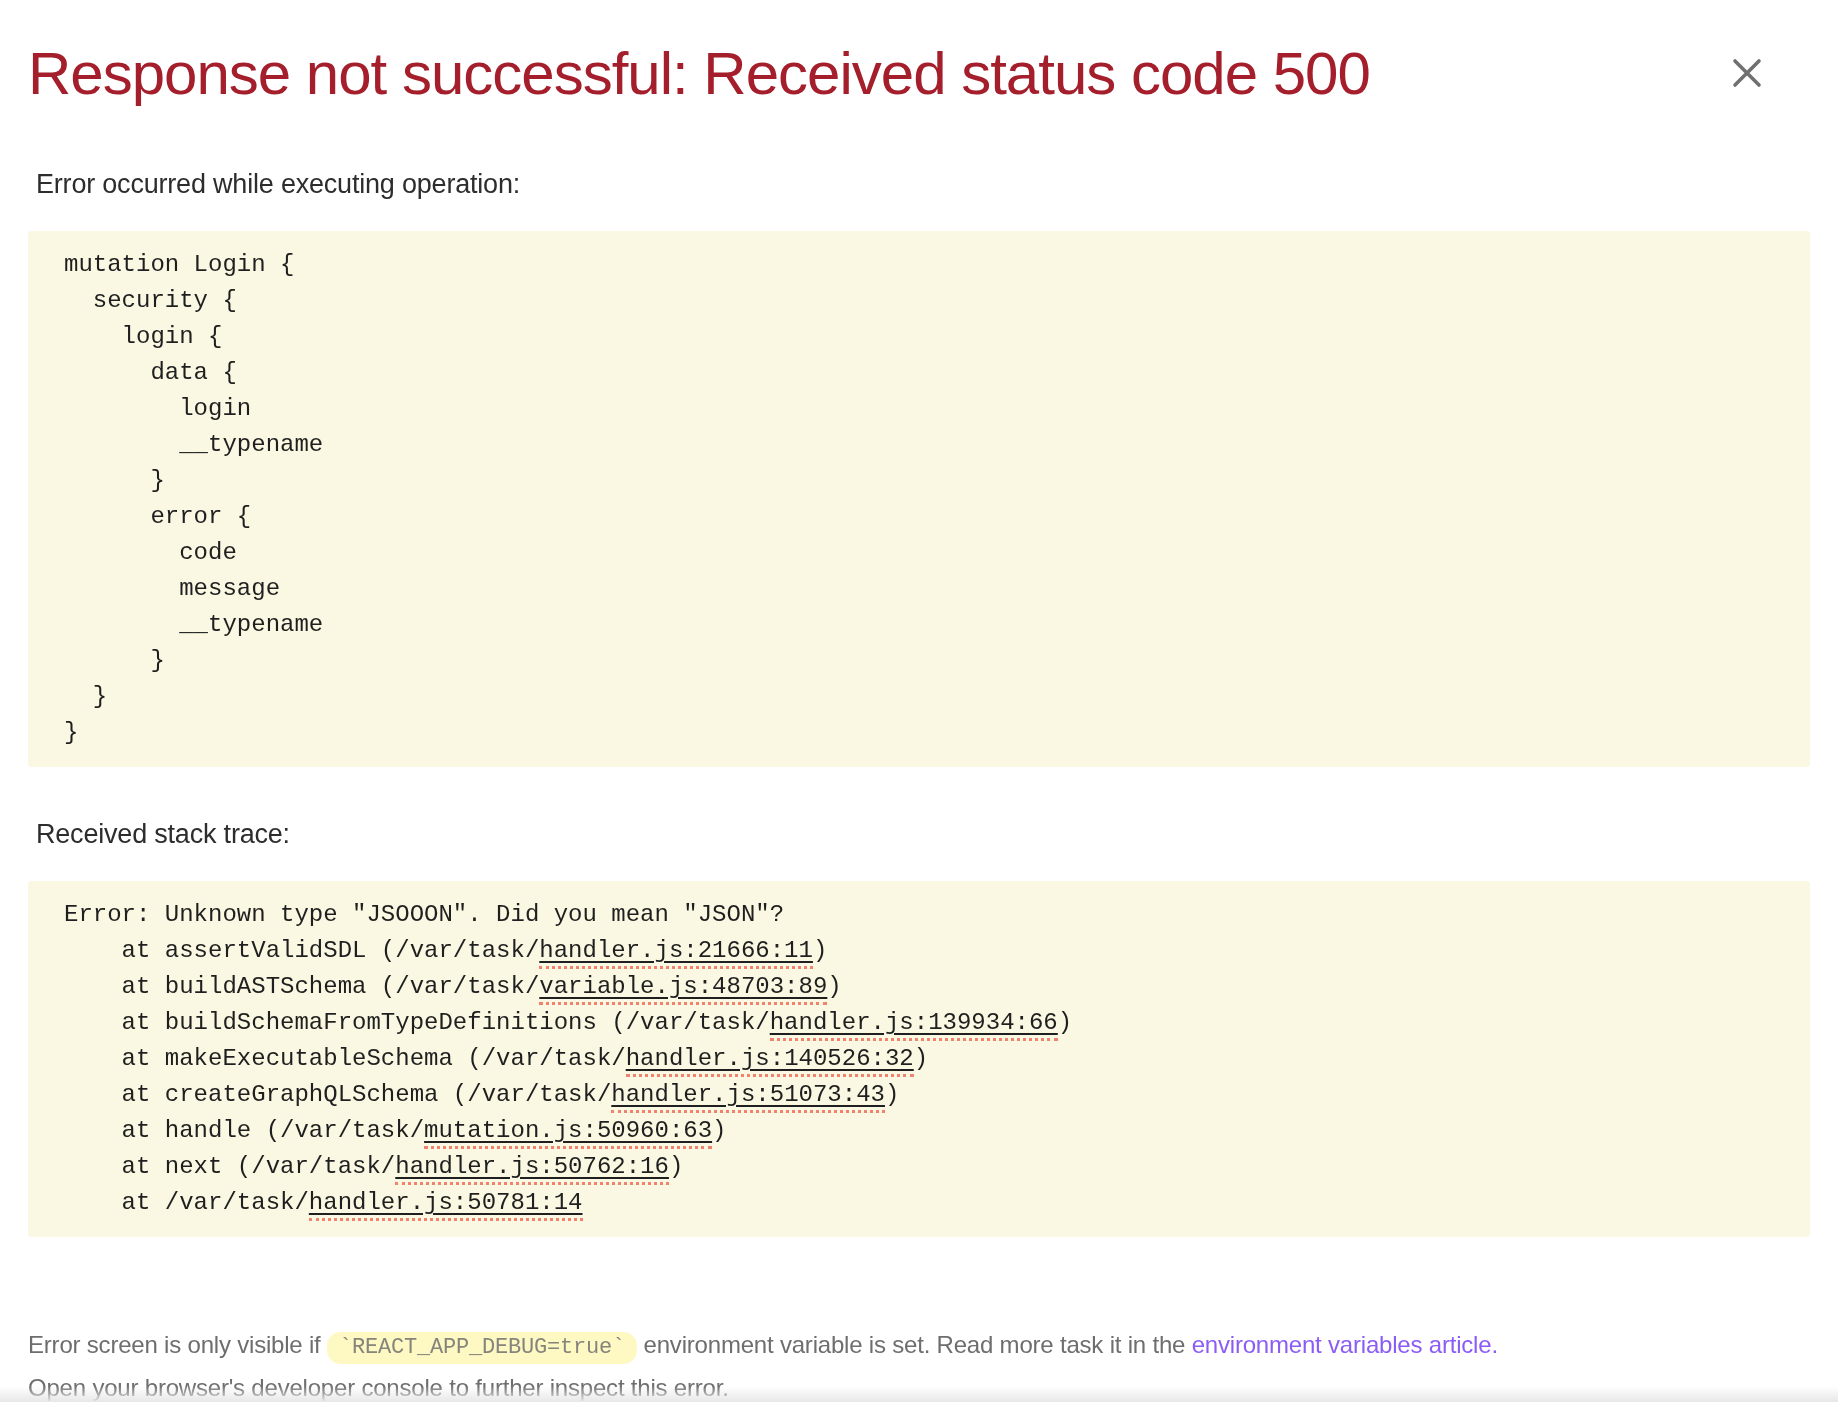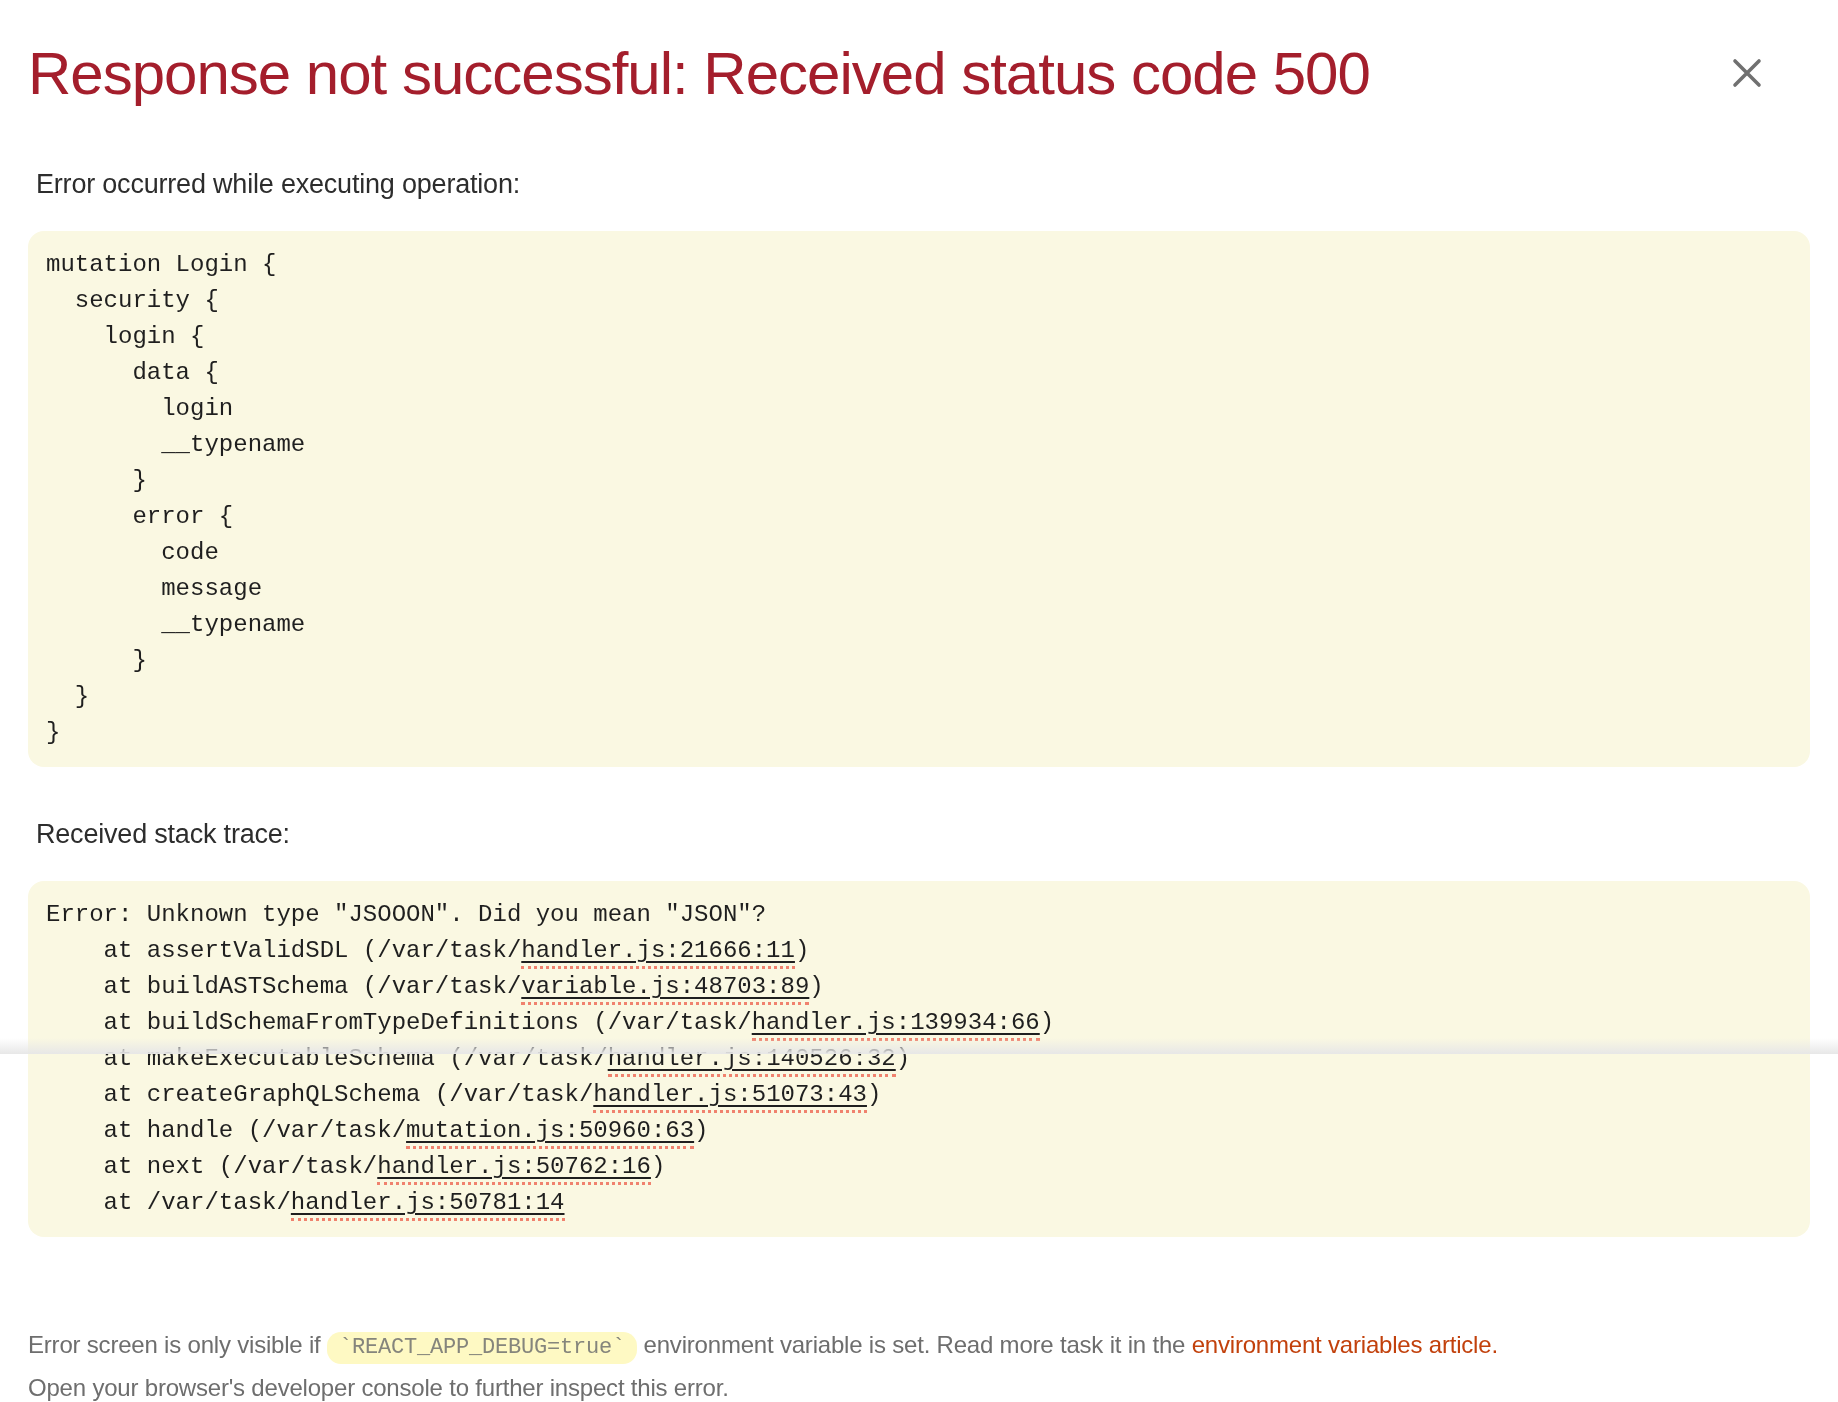--- a/index.html
+++ b/index.html
@@ -8,21 +8,21 @@
     padding: 0;
     background: #ffffff;
     width: 1838px;
     height: 1402px;
     overflow: hidden;
     font-family: "Liberation Sans", sans-serif;
   }
   .page {
     position: relative;
     width: 1838px;
-    height: 1054px;
+    height: 1402px;
     padding: 0 28px;
   }
   
   .header {
     display: flex;
     align-items: flex-start;
     justify-content: space-between;
     padding-top: 36px;
   }
   .title {
@@ -52,23 +52,23 @@
     letter-spacing: -0.2px;
     margin: 8px;
     font-weight: 400;
   }
   .label-operation { margin-top: 56px; }
   .label-stack { margin-top: 50px; }
 
   
   .code-block {
     background: #faf8e2;
-    border-radius: 16px;
+    border-radius: 3px;
     margin-top: 30px;
-    padding: 16px 18px;
+    padding: 16px 36px;
     width: 1782px;
   }
   .code-block pre {
     margin: 0;
     font-family: "Liberation Mono", monospace;
     font-size: 24px;
     line-height: 36px;
     color: #1f1f1f;
     white-space: pre;
   }
@@ -90,21 +90,21 @@
   }
   .footer .env-chip {
     font-family: "Liberation Mono", monospace;
     font-size: 22px;
     color: #85857c;
     background: #fef9c3;
     border-radius: 14px;
     padding: 3px 12px 4px 12px;
   }
   .footer .footer-link {
-    color: #c2410c;
+    color: #8b5cf6;
     text-decoration: none;
     cursor: pointer;
   }
   .bottom-fade {
     position: absolute;
     left: 0;
     bottom: 0;
     width: 1838px;
     height: 16px;
     background: linear-gradient(to bottom, rgba(233,233,233,0), #e7e7e7);

